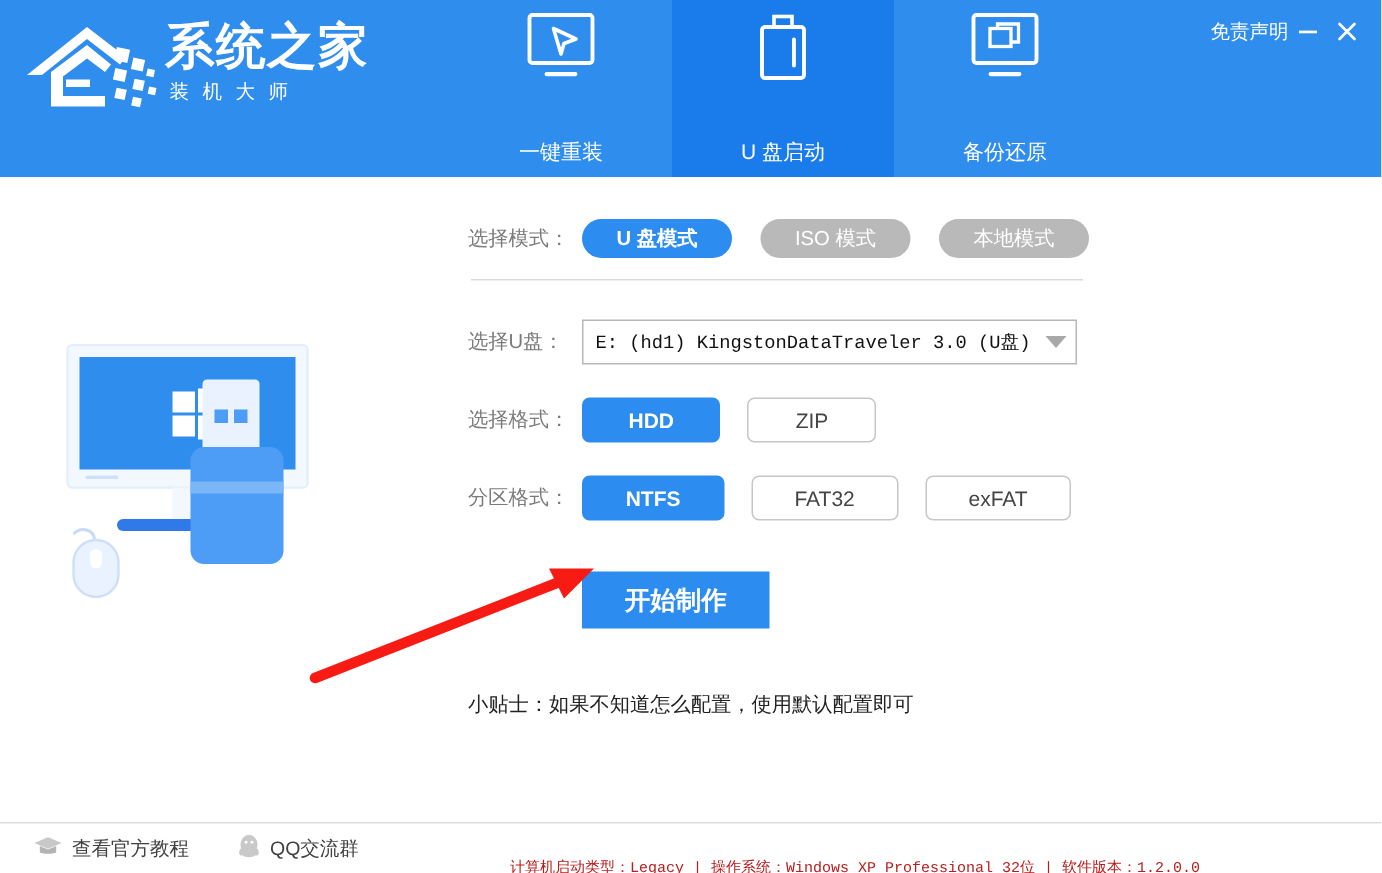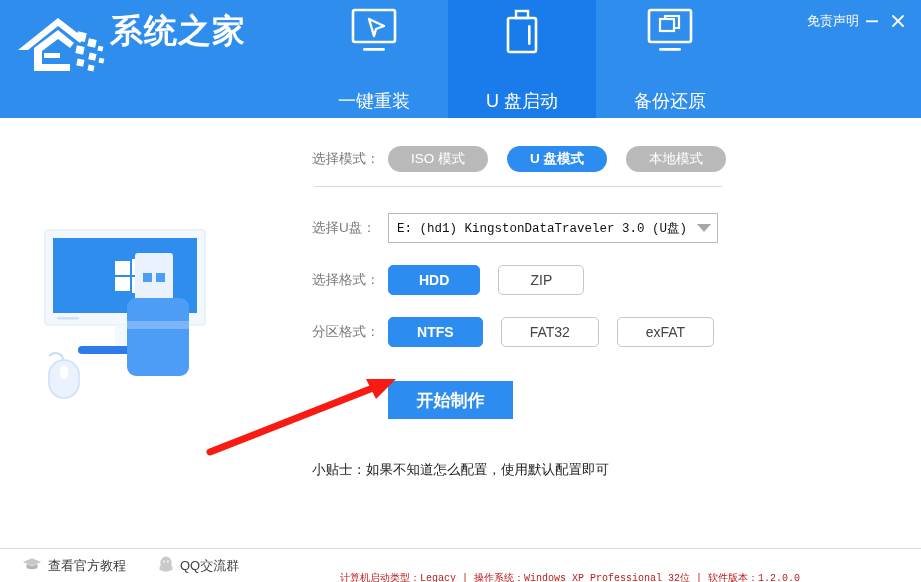--- a/index.html
+++ b/index.html
@@ -43,21 +43,21 @@
   .tabs { position: absolute; left: 300px; top: 0; height: 118px; display: flex; }
   .tab {
     width: 148px; height: 118px;
     display: flex; flex-direction: column;
     align-items: center; justify-content: center;
     cursor: pointer;
     color: #ffffff;
   }
   .tab.active { background: #1a7ceb; }
   .tab-icon { width: 58px; height: 50px; margin-bottom: 4px; }
-  .tab-label { font-size: 18px; line-height: 18px; white-space: nowrap; margin-top: 30px; }
+  .tab-label { font-size: 14px; line-height: 18px; white-space: nowrap; margin-top: 30px; }
 
   .win-ctrls {
     position: absolute; right: 10px; top: 10px;
     display: flex; align-items: center; gap: 0;
     color: #ffffff;
   }
   .disclaimer { font-size: 13px; cursor: pointer; white-space: nowrap; }
   .wbtn {
     width: 26px; height: 22px; display: flex;
     align-items: center; justify-content: center;
@@ -171,20 +171,21 @@
           <rect x="62" y="34" width="8" height="8" fill="#ffffff" transform="rotate(12 66 38)"></rect>
           <rect x="75" y="41" width="7" height="7" fill="#ffffff" transform="rotate(12 78 44)"></rect>
           <rect x="63" y="47" width="7" height="7" fill="#ffffff" transform="rotate(12 66 50)"></rect>
           <rect x="74" y="53" width="6" height="6" fill="#ffffff" transform="rotate(12 77 56)"></rect>
           <rect x="84" y="34" width="5" height="5" fill="#ffffff" transform="rotate(12 86 36)"></rect>
           <rect x="85" y="46" width="5" height="5" fill="#ffffff" transform="rotate(12 87 48)"></rect>
         </svg>
       </span>
       <span class="logo-text">
         <div class="logo-title">系统之家</div>
+        <div class="logo-sub">装机大师</div>
       </span>
     </div>
 
     <div class="tabs">
 
       <div class="tab">
         <span class="tab-icon">
           <svg viewBox="0 0 58 50" width="58" height="50">
             <rect x="8" y="2" width="42" height="32" rx="2" fill="none" stroke="#ffffff" stroke-width="2.6"></rect>
             <path d="M24 11 L39 18 L31 21 L29 28 Z" fill="none" stroke="#ffffff" stroke-width="2.4" stroke-linejoin="round"></path>
@@ -259,22 +260,22 @@
           <rect x="14" y="142" width="30" height="38" rx="15" fill="#e9f2fe" stroke="#cde0f8" stroke-width="1.6"></rect>
           <rect x="25" y="148" width="8" height="13" rx="4" fill="#ffffff"></rect>
         </g>
       </svg>
     </div>
 
     <div class="form">
 
       <div class="row">
         <span class="row-label">选择模式：</span>
+        <span class="pill sel">U 盘模式</span>
         <span class="pill">ISO 模式</span>
-        <span class="pill sel">U 盘模式</span>
         <span class="pill">本地模式</span>
       </div>
 
       <div class="hr"></div>
 
       <div class="row usb-row">
         <span class="row-label">选择U盘：</span>
         <span class="usb-select">
           <span class="usb-text">E: (hd1) KingstonDataTraveler 3.0 (U盘) 26.82GB</span>
           <span class="caret-down"></span>

